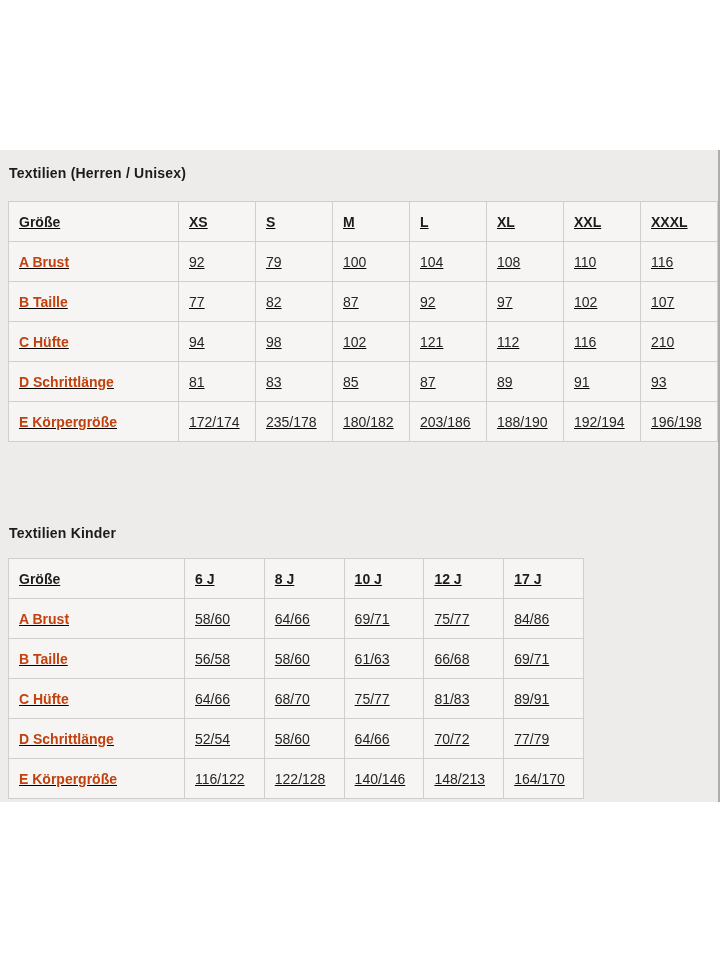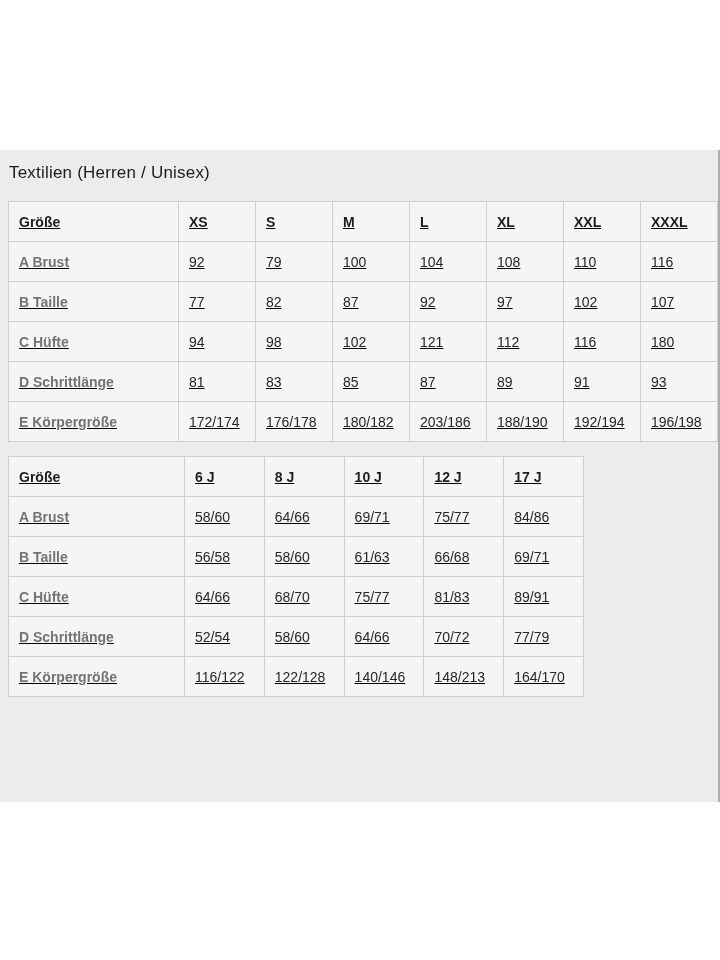--- a/index.html
+++ b/index.html
@@ -7,38 +7,38 @@
   #screen {
     position: relative; width: 720px; height: 960px;
     background: #ffffff; overflow: hidden;
   }
   .panel {
     position: absolute; left: 0; top: 150px; width: 718px; height: 652px;
     background: #edecea; border-right: 2px solid #aeadab; box-sizing: content-box;
   }
   .section-title {
     margin: 0; padding: 12px 8px 0 9px;
-    font-size: 17px; font-weight: normal; line-height: 22px;
+    font-size: 14px; font-weight: bold; line-height: 22px;
     color: #1b1b1b; letter-spacing: 0.2px;
   }
   .section-title.second { padding-top: 80px; }
   table {
     border-collapse: collapse; margin-left: 8px;
     background: #f6f5f4; table-layout: fixed; text-decoration: underline;
   }
   .t-herren { margin-top: 17px; width: 710px; }
   .t-kinder { margin-top: 14px; width: 576px; }
   th, td {
     border: 1px solid #d0cfcd; height: 40px; box-sizing: border-box;
     padding: 0 4px 0 10px; font-size: 14px; text-align: left;
     vertical-align: middle; color: #262626; font-weight: normal;
     white-space: nowrap; overflow: hidden;
   }
   thead th { font-weight: bold; color: #1d1d1d; }
-  tbody th { font-weight: bold; color: #737373; }
+  tbody th { font-weight: bold; color: #c2410c; }
   .t-herren col.col-label { width: 170px; }
   .t-kinder col.col-label { width: 176px; }
 </style>
 </head>
 <body>
 
 <div id="screen">
   <div class="panel">
 
     <h2 class="section-title">Textilien (Herren / Unisex)</h2>
@@ -88,45 +88,46 @@
           <td>107</td>
         </tr>
         <tr>
           <th>C Hüfte</th>
           <td>94</td>
           <td>98</td>
           <td>102</td>
           <td>121</td>
           <td>112</td>
           <td>116</td>
-          <td>180</td>
+          <td>210</td>
         </tr>
         <tr>
           <th>D Schrittlänge</th>
           <td>81</td>
           <td>83</td>
           <td>85</td>
           <td>87</td>
           <td>89</td>
           <td>91</td>
           <td>93</td>
         </tr>
         <tr>
           <th>E Körpergröße</th>
           <td>172/174</td>
-          <td>176/178</td>
+          <td>235/178</td>
           <td>180/182</td>
           <td>203/186</td>
           <td>188/190</td>
           <td>192/194</td>
           <td>196/198</td>
         </tr>
       </tbody>
     </table>
 
+    <h2 class="section-title second">Textilien Kinder</h2>
 
     <table class="t-kinder">
       <colgroup>
         <col class="col-label">
           <col>
           <col>
           <col>
           <col>
           <col>
       </colgroup>

